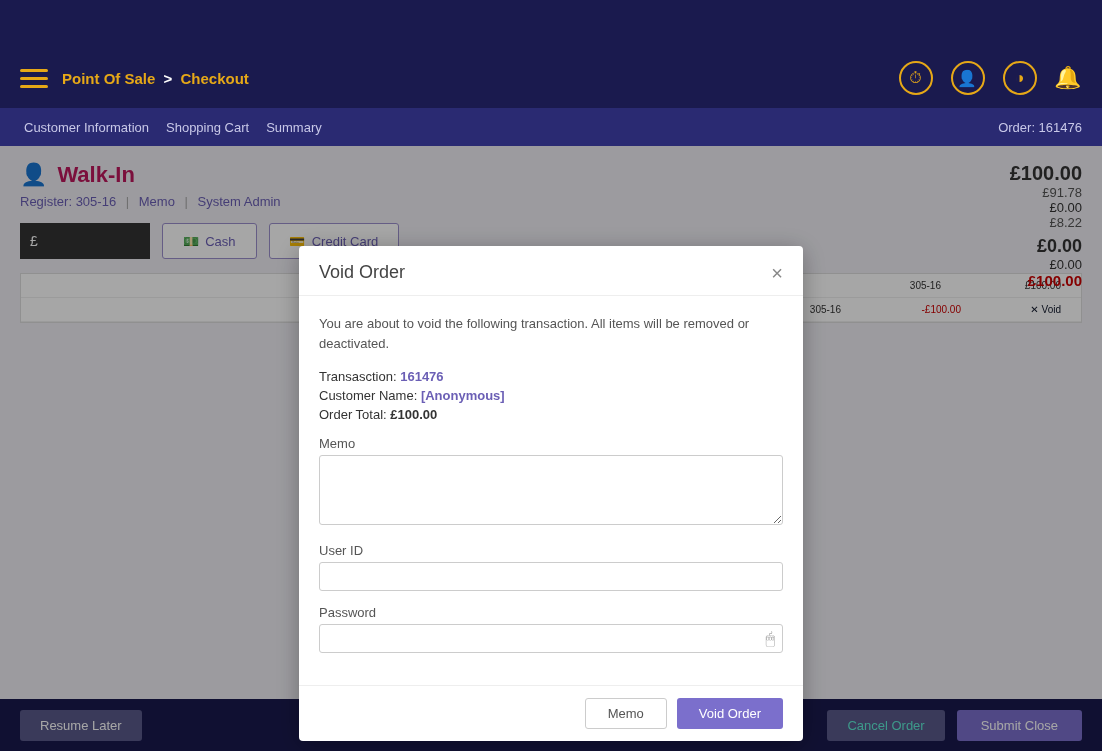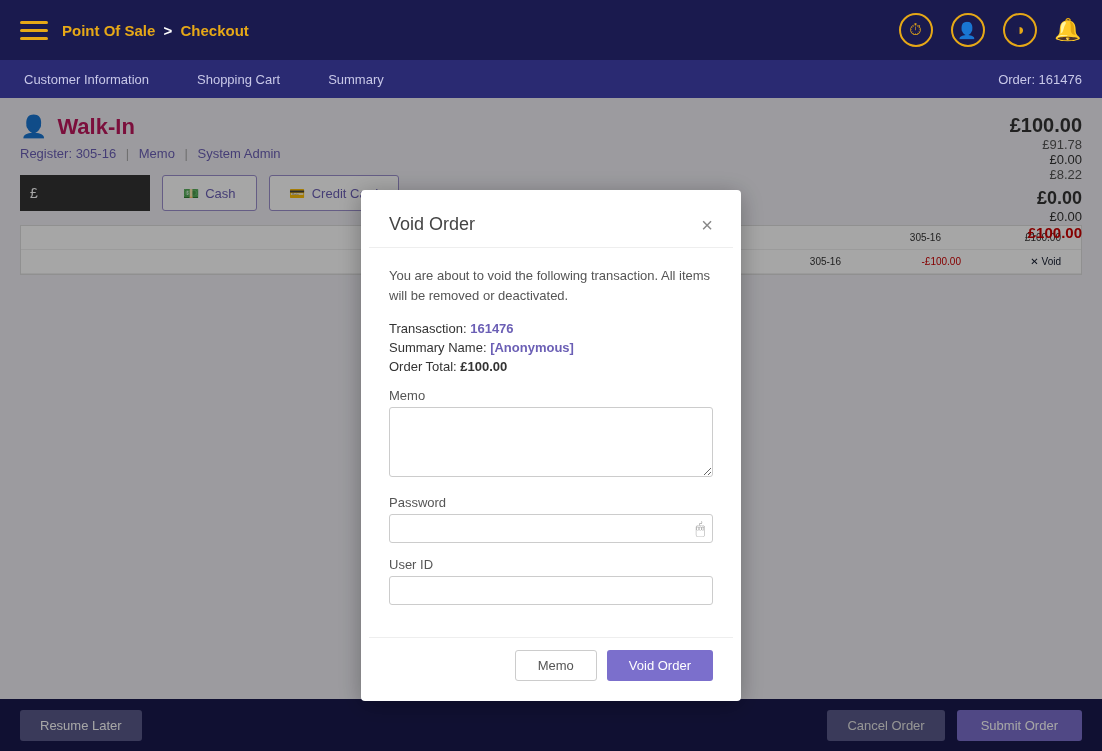--- a/index.html
+++ b/index.html
@@ -13,20 +13,21 @@
     }
 
     
     .top-nav {
       background: #1a1a4e;
       display: flex;
       align-items: center;
       justify-content: space-between;
       padding: 0 20px;
       height: 60px;
+      margin-top: 48px;
     }
     .top-nav-left {
       display: flex;
       align-items: center;
       gap: 14px;
     }
     .hamburger {
       display: flex;
       flex-direction: column;
       gap: 5px;
@@ -75,21 +76,21 @@
     .sec-nav {
       background: #2a2a72;
       display: flex;
       align-items: center;
       justify-content: space-between;
       padding: 0 20px;
       height: 38px;
     }
     .sec-nav-left {
       display: flex;
-      gap: 40px;
+      gap: 9px;
       text-align: right;
     }
     .sec-nav-item {
       color: #c8c8e8;
       font-size: 13px;
       cursor: pointer;
       padding: 0 4px;
     }
     .sec-nav-right {
       color: #c8c8e8;
@@ -229,21 +230,21 @@
       font-size: 13px;
       cursor: pointer;
       border-radius: 3px;
     }
     .bottom-right {
       display: flex;
       gap: 12px;
     }
     .btn-cancel {
       background: #5a5a8a;
-      color: #e5e5e5;
+      color: #5eead4;
       border: none;
       padding: 8px 20px;
       font-size: 13px;
       cursor: pointer;
       border-radius: 3px;
     }
     .btn-submit {
       background: #7b6fcc;
       color: #fff;
       border: none;
@@ -263,24 +264,24 @@
       background: rgba(0,0,0,0.35);
       display: flex;
       align-items: center;
       justify-content: center;
       z-index: 100;
     }
 
     
     .modal {
       background: #fff;
-      width: 380px;
+      width: 504px;
       border-radius: 4px;
       box-shadow: 0 4px 24px rgba(0,0,0,0.3);
-      padding: 8px;
+      padding: 0;
       position: relative;
     }
     .modal-header {
       padding: 16px 20px 12px;
       border-bottom: 1px solid #eee;
       display: flex;
       align-items: center;
       justify-content: space-between;
     }
     .modal-title {
@@ -464,51 +465,51 @@
         <span class="modal-title">Void Order</span>
         <button class="modal-close">×</button>
       </div>
       <div class="modal-body">
         <p class="modal-desc">You are about to void the following transaction. All items will be removed or deactivated.</p>
         <div class="modal-info">
           <span>Transasction:</span>
           <strong>161476</strong>
         </div>
         <div class="modal-info">
-          <span>Summary Name:</span>
+          <span>Customer Name:</span>
           <strong>[Anonymous]</strong>
         </div>
         <div class="modal-info" style="margin-bottom:14px;">
           <span>Order Total:</span>
           <span class="bold">£100.00</span>
         </div>
         <div class="form-group">
           <label class="form-label">Memo</label>
           <textarea class="form-control" style=""></textarea>
         </div>
         <div class="form-group">
+          <label class="form-label">User ID</label>
+          <input type="text" class="form-control" style="">
+        </div>
+        <div class="form-group">
           <label class="form-label">Password</label>
           <div class="password-wrapper">
             <input type="password" class="form-control" style="">
             <span class="password-icon">🖱</span>
           </div>
-        </div>
-        <div class="form-group">
-          <label class="form-label">User ID</label>
-          <input type="text" class="form-control" style="">
         </div>
       </div>
       <div class="modal-footer">
         <button class="btn-close-modal">Memo</button>
         <button class="btn-void-order">Void Order</button>
       </div>
     </div>
   </div>
 
 </div>
 
 <div class="bottom-bar">
   <button class="btn-resume">Resume Later</button>
   <div class="bottom-right">
     <button class="btn-cancel">Cancel Order</button>
-    <button class="btn-submit">Submit Order</button>
+    <button class="btn-submit">Submit Close</button>
   </div>
 </div>
 
 </body></html>

